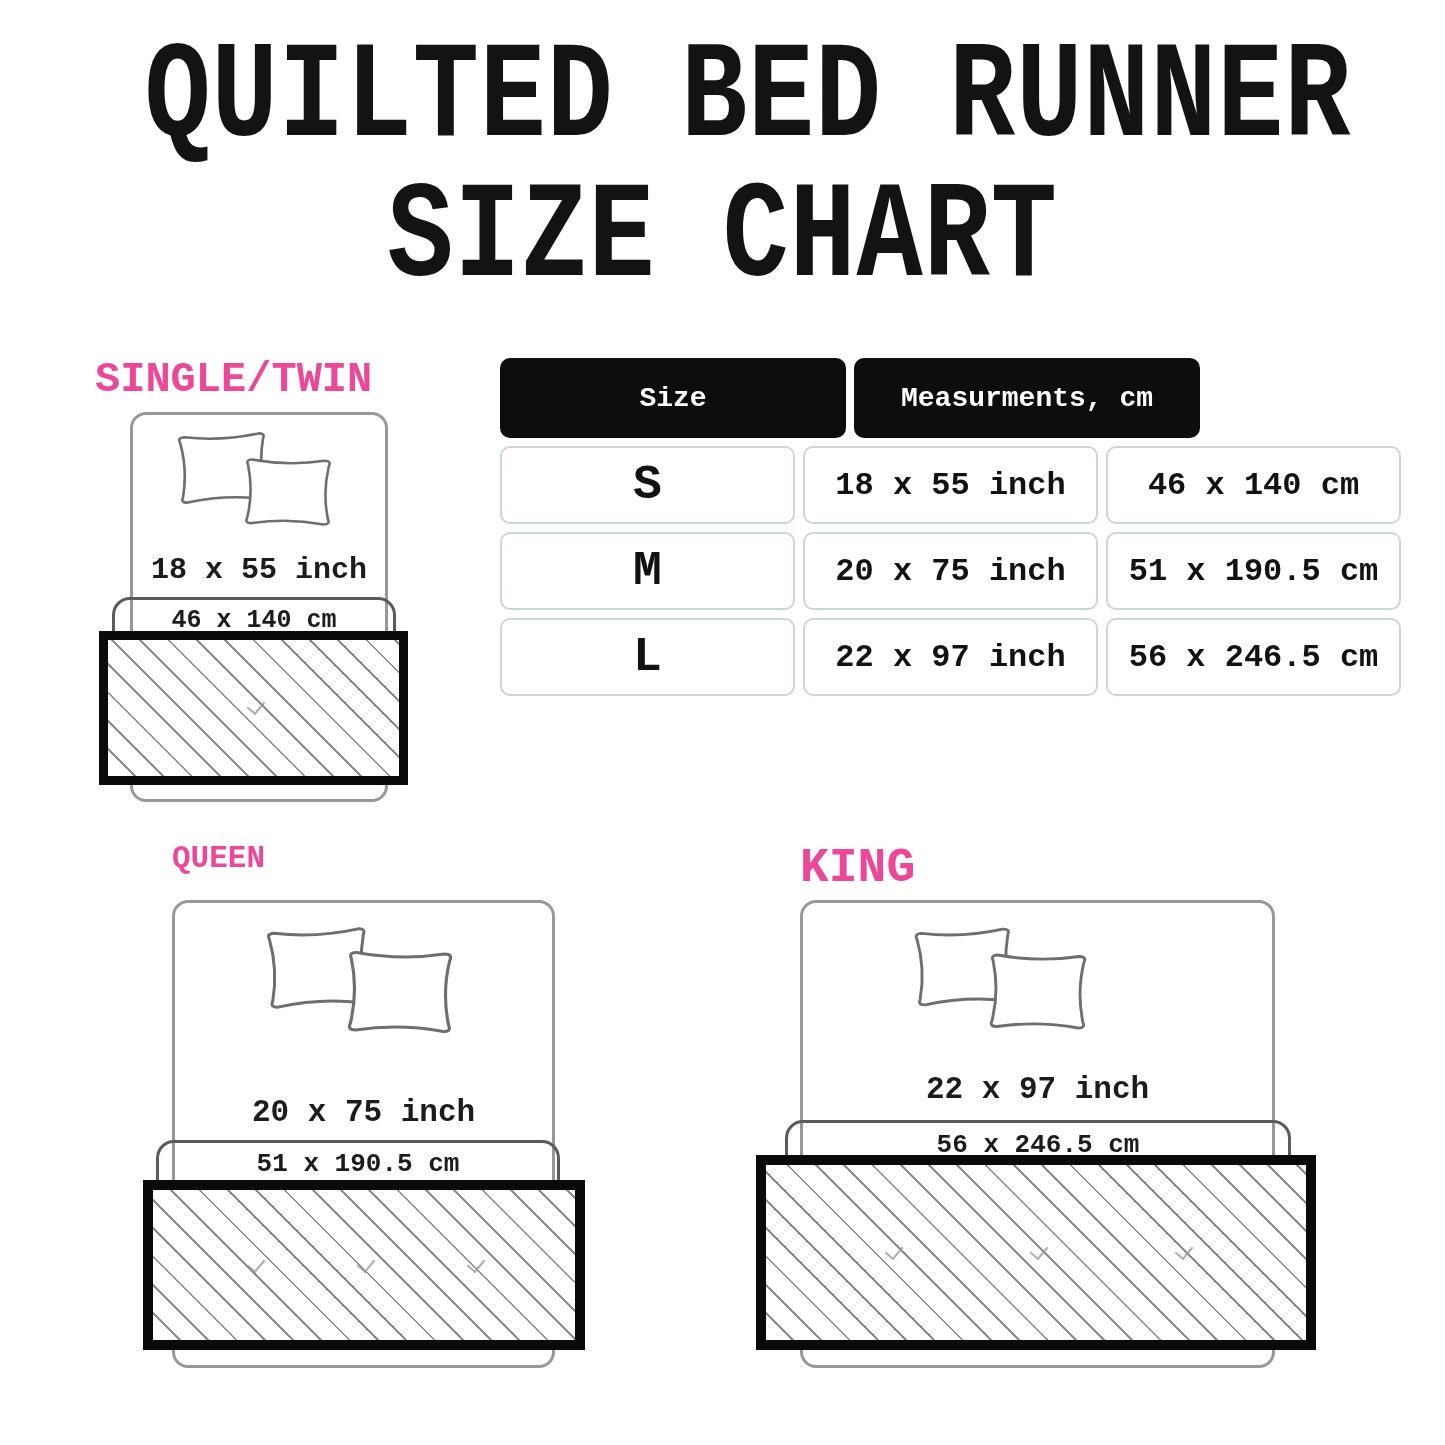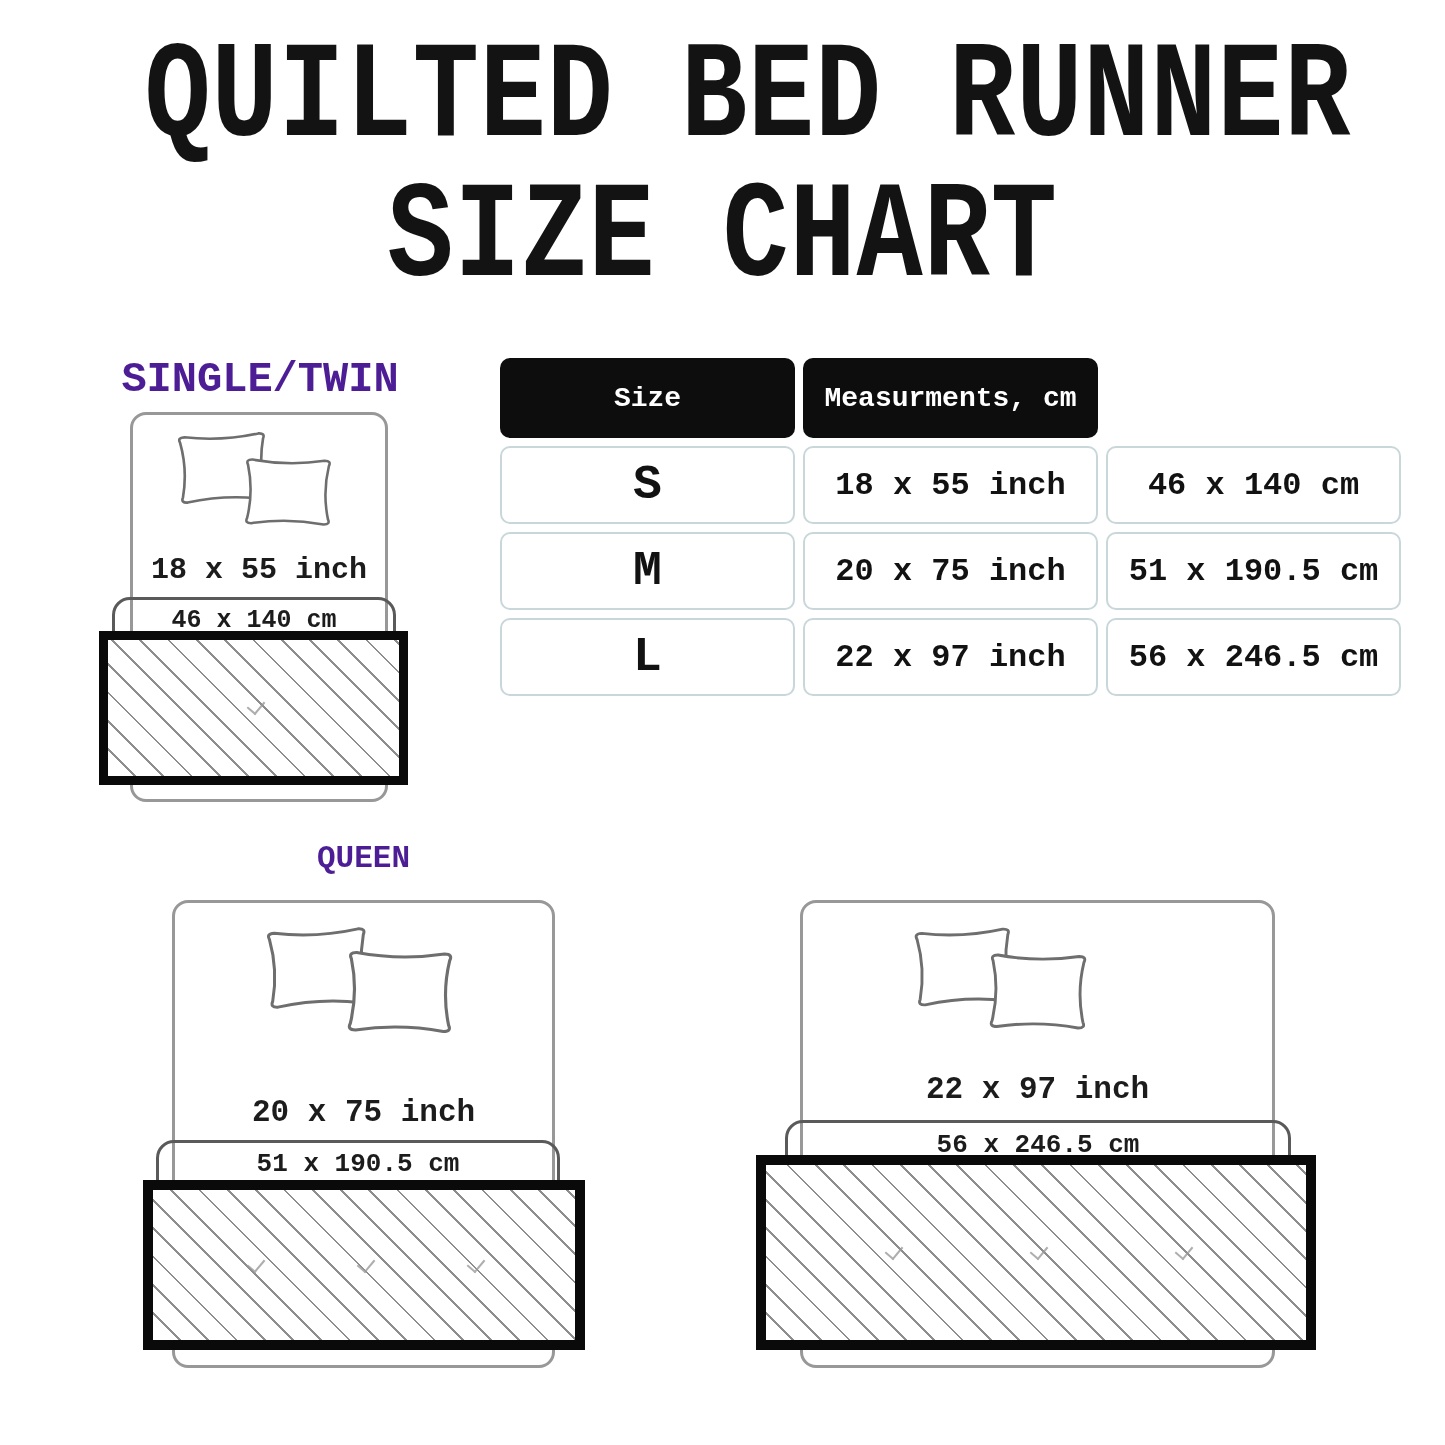--- a/index.html
+++ b/index.html
@@ -7,39 +7,39 @@
     position:relative;width:1445px;height:1445px;background:#ffffff;overflow:hidden;
     font-family:Liberation Mono, monospace;color:#141414;
   }
   
   .title{
     position:absolute;top:28px;left:0;width:100%;text-align:center;
     font-size:138px;font-weight:700;line-height:140px;color:#131313;
     transform:scaleX(0.80);transform-origin:50% 0;letter-spacing:1px;white-space:nowrap;
   }
   
-  .sec-label{position:absolute;text-align:center;font-weight:800;color:#4c1d95;white-space:nowrap;}
+  .sec-label{position:absolute;text-align:left;font-weight:800;color:#ec4899;white-space:nowrap;}
   .bed{position:absolute;border:3px solid #989898;border-radius:16px;background:#ffffff;box-sizing:border-box;z-index:1;}
   .pillow{position:absolute;z-index:2;}
   .pillow svg{width:100%;height:100%;display:block;}
   .dim-inch{position:absolute;text-align:center;font-weight:700;color:#1c1c1c;z-index:3;white-space:nowrap;}
   .band{position:absolute;border:3px solid #5a5a5a;border-radius:18px;background:transparent;box-sizing:border-box;z-index:3;}
   .dim-cm{position:absolute;text-align:center;font-weight:700;color:#1c1c1c;z-index:4;white-space:nowrap;}
   .runner{
     position:absolute;box-sizing:border-box;z-index:5;
     background:repeating-linear-gradient(45deg,#ffffff 0px,#ffffff 18px,#8e8e8e 18px,#8e8e8e 20px);
     border:10px solid #0a0a0a;
   }
   .runner.thin{border-width:9px;}
   .stitch{position:absolute;width:14px;height:9px;border-left:2px solid #9a9a9a;border-bottom:2px solid #9a9a9a;transform:rotate(-50deg);opacity:.8;z-index:6;}
   
   .size-table{position:absolute;left:500px;top:358px;width:901px;z-index:2;}
   .t-row{display:flex;gap:8px;margin-bottom:8px;}
   .t-cell{
-    width:295px;box-sizing:border-box;display:flex;align-items:center;justify-content:center;
+    width:346px;box-sizing:border-box;display:flex;align-items:center;justify-content:center;
     border-radius:10px;text-align:center;
   }
   .t-head{height:80px;background:#0d0d0d;color:#ffffff;font-size:28px;font-weight:700;}
   .t-data{height:78px;background:#ffffff;border:2px solid #c9d7da;color:#121212;}
   .t-size{font-size:48px;font-weight:800;}
   .t-meas{font-size:32px;font-weight:700;}
 </style>
 </head>
 <body>
 
@@ -117,20 +117,21 @@
   <div class="band" style="left:156px;top:1140px;width:404px;height:180px;"></div>
 
   <div class="dim-cm" style="left:156px;top:1149px;width:404px;font-size:26px;">51 x 190.5 cm</div>
 
   <div class="runner" style="left:143px;top:1180px;width:442px;height:170px;">
     <div class="stitch" style="left:95px;top:68px;"></div>
     <div class="stitch" style="left:205px;top:68px;"></div>
     <div class="stitch" style="left:315px;top:68px;"></div>
   </div>
 
+  <div class="sec-label" style="left:800px;top:841px;width:475px;font-size:48px;">KING</div>
 
   <div class="bed" style="left:800px;top:900px;width:475px;height:468px;"></div>
 
   <div class="pillow" style="left:906px;top:925px;width:116px;height:84px;transform:rotate(-3deg);">
     <svg viewBox="0 0 120 86">
       <path d="M13,12 Q10,6 18,6 Q60,13 102,6 Q110,6 107,12 Q100,43 107,74 Q110,80 102,80 Q60,73 18,80 Q10,80 13,74 Q20,43 13,12 Z" fill="#ffffff" stroke="#6e6e6e" stroke-width="3"></path>
     </svg>
   </div>
   <div class="pillow" style="left:980px;top:948px;width:116px;height:87px;transform:rotate(1deg);">
     <svg viewBox="0 0 120 86">

